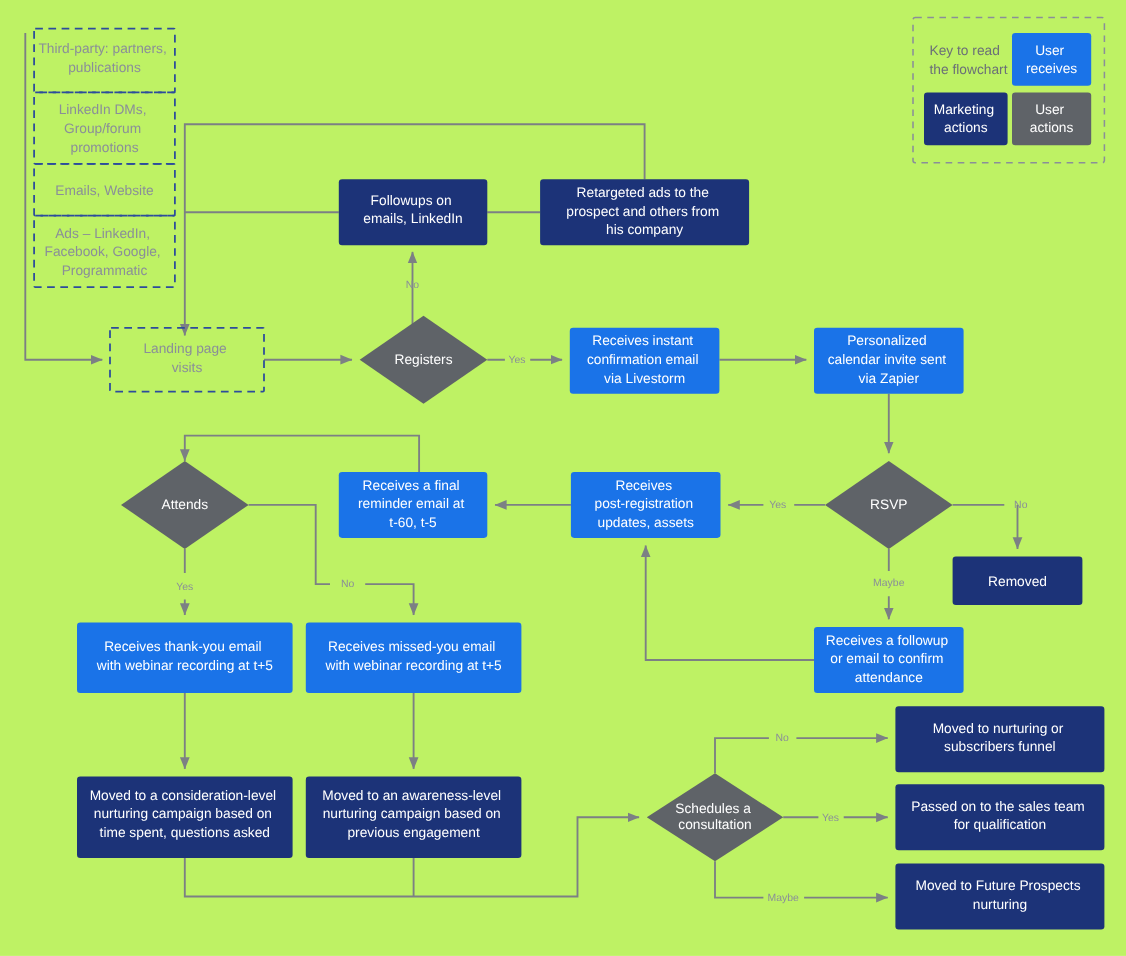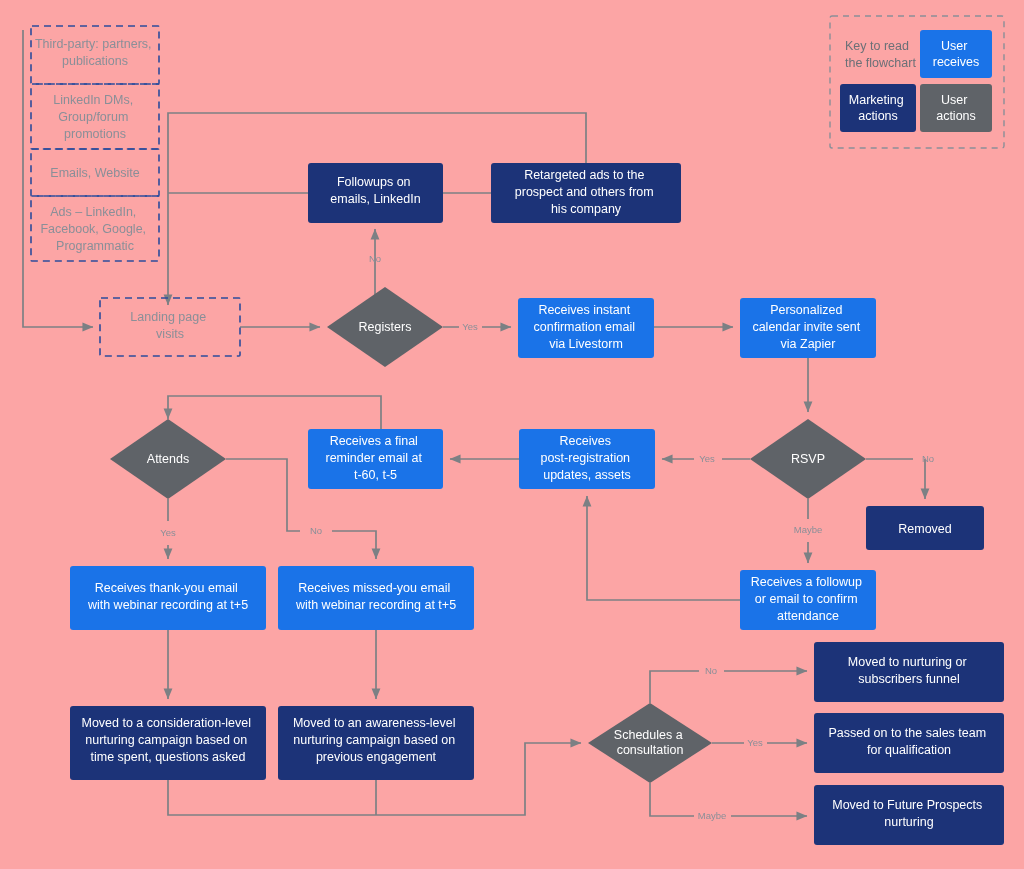--- a/index.html
+++ b/index.html
@@ -1,17 +1,17 @@
 <!DOCTYPE html>
 <html><head>
 <meta charset="utf-8">
 <style>
   html,body{margin:0;padding:0;background:#ffffff;}
   body{width:1024px;height:869px;font-family:"Liberation Sans",sans-serif;overflow:hidden;}
-  #stage{position:relative;width:1024px;height:869px;background:#fca5a5;}
+  #stage{position:relative;width:1024px;height:869px;background:#bef264;}
   svg#flow{position:absolute;left:0;top:0;width:1024px;height:869px;}
   .node-text{font-family:"Liberation Sans",sans-serif;fill:#ffffff;font-size:12.5px;}
   .node-text.dashed{fill:#8a8f98;}
   .edge-label{font-family:"Liberation Sans",sans-serif;fill:#8a8f98;font-size:9.5px;}
   .legend-text{font-family:"Liberation Sans",sans-serif;font-size:12.5px;}
   .legend-key{fill:#6b7077;}
   .conn{stroke:#7c8084;stroke-width:1.7;fill:none;}
   .dashbox{fill:none;stroke:#2c4c9c;stroke-width:1.6;stroke-dasharray:7 5;}
   .legendbox{fill:none;stroke:#8a8f98;stroke-width:1.4;stroke-dasharray:6 5;}
 </style>

